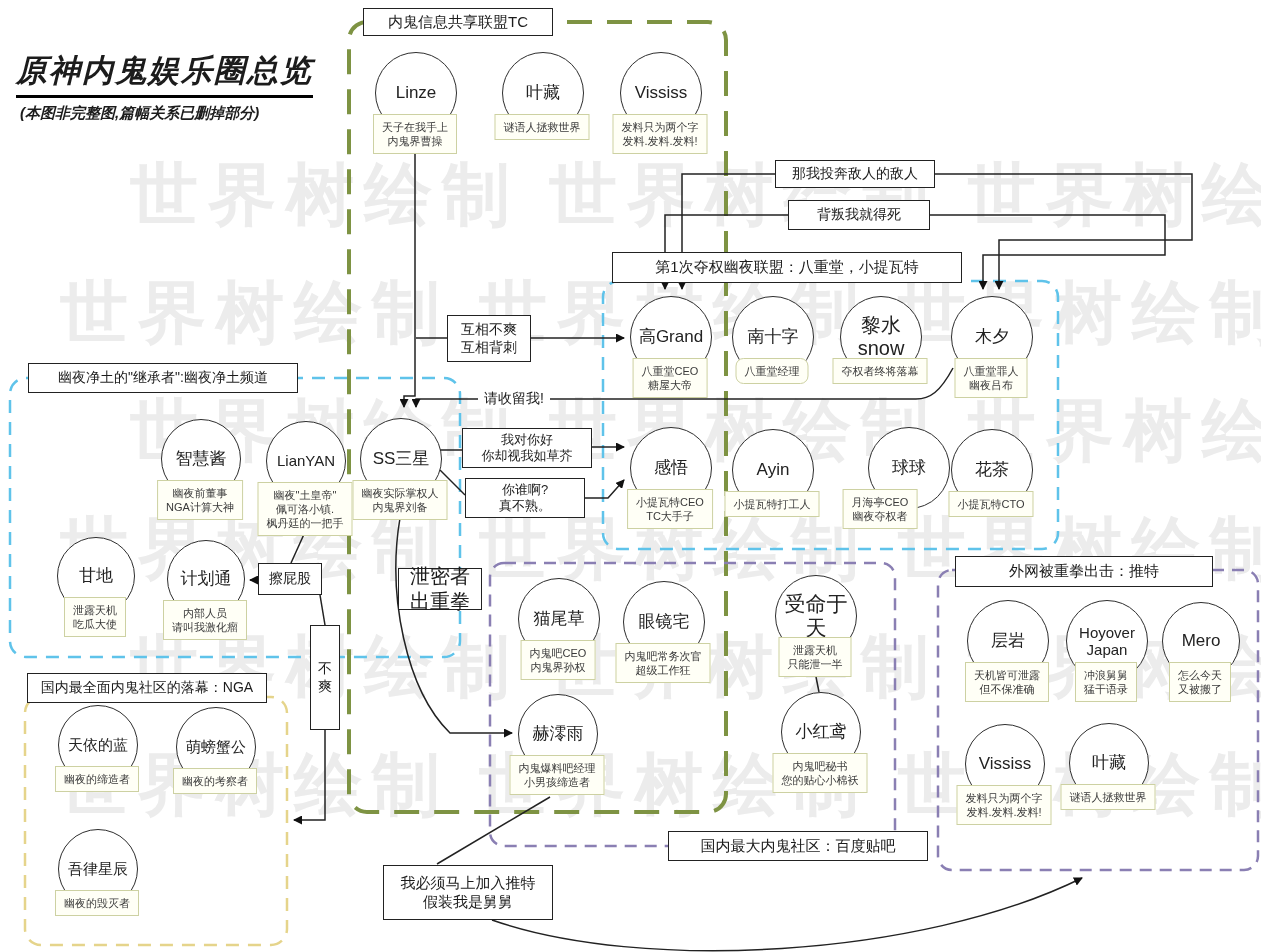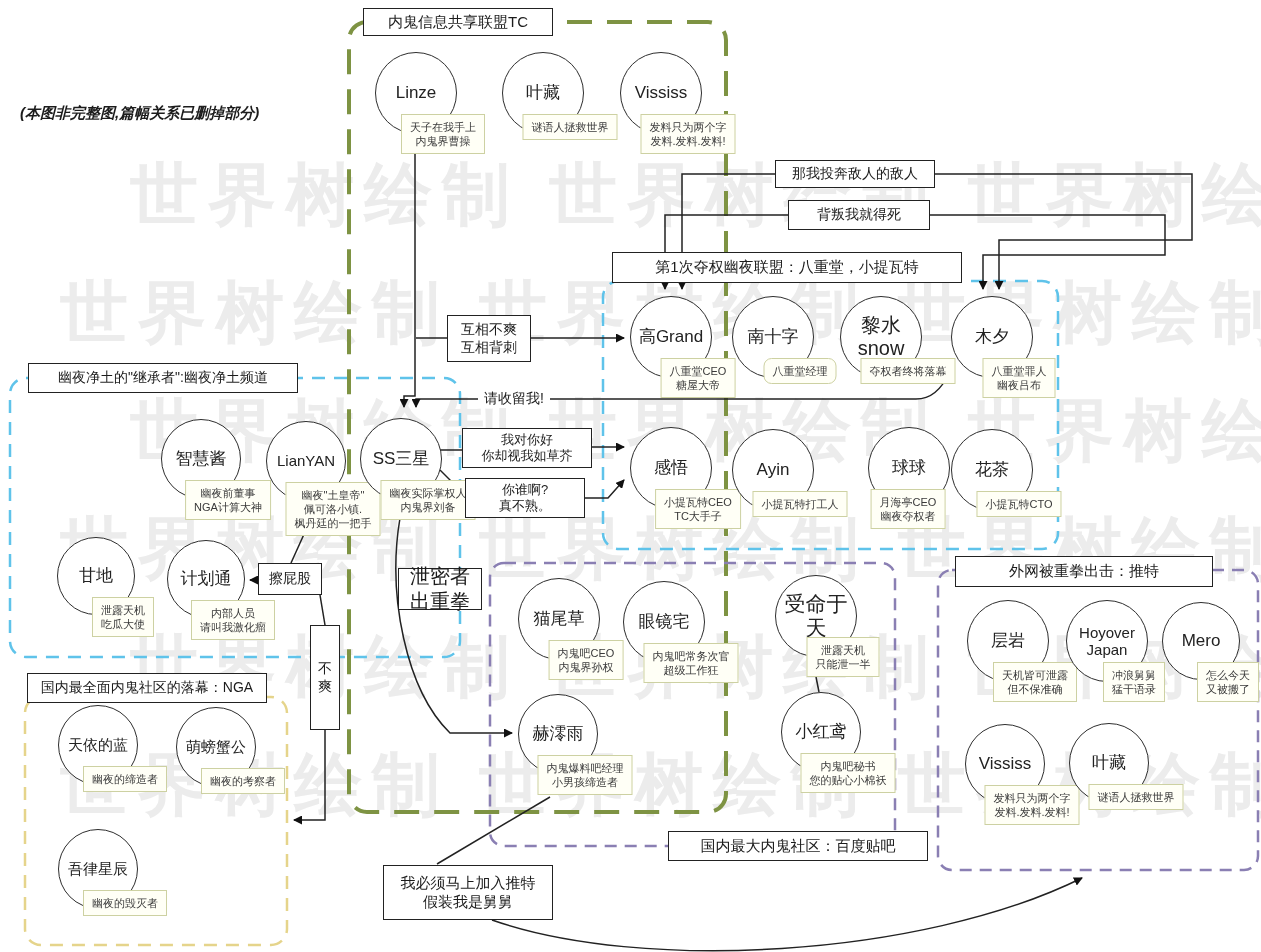--- a/index.html
+++ b/index.html
@@ -27,21 +27,21 @@
   .conn{stroke:#222;stroke-width:1.5;fill:none;}
   
   .circle{
     position:absolute;z-index:2;background:#fff;border:1.4px solid #2e2e2e;border-radius:50%;
     display:flex;align-items:center;justify-content:center;text-align:center;
     font-size:17px;color:#222;line-height:1.15;white-space:pre-line;
   }
   .nlabel{
     position:absolute;z-index:2;transform:translateX(-50%);
     background:#fffff6;border:1px solid #cdd1a2;color:#3a3a3a;
-    font-size:11px;line-height:14px;padding:5px 8px;text-align:center;white-space:pre;margin-left:28px;
+    font-size:11px;line-height:14px;padding:5px 8px;text-align:center;white-space:pre;
   }
   
   .callout{
     position:absolute;z-index:3;background:#fff;border:1.7px solid #222;
     display:flex;align-items:center;justify-content:center;text-align:center;
     white-space:pre-line;line-height:1.25;box-sizing:border-box;padding:2px 8px;
   }
   .callout.plain{border:none;padding:0 3px;z-index:2;}
 </style>
 </head>
@@ -50,20 +50,21 @@
 <div id="stage">
   <div id="watermark-layer">
       <div class="wm-row" style="left: 130px; top: 150px;">世界树绘制 世界树绘制 世界树绘制</div>
       <div class="wm-row" style="left: 60px; top: 268px;">世界树绘制 世界树绘制 世界树绘制</div>
       <div class="wm-row" style="left: 130px; top: 386px;">世界树绘制 世界树绘制 世界树绘制</div>
       <div class="wm-row" style="left: 60px; top: 504px;">世界树绘制 世界树绘制 世界树绘制</div>
       <div class="wm-row" style="left: 130px; top: 622px;">世界树绘制 世界树绘制 世界树绘制</div>
       <div class="wm-row" style="left: 60px; top: 740px;">世界树绘制 世界树绘制 世界树绘制</div>
     </div>
 
+  <div id="page-title">原神内鬼娱乐圈总览</div>
   <div id="page-subtitle">(本图非完整图,篇幅关系已删掉部分)</div>
 
   <svg id="diagram-svg" width="1261" height="952" viewBox="0 0 1261 952">
     <defs>
       <marker id="arrow" markerWidth="10" markerHeight="9" refX="8" refY="4.5" orient="auto" markerUnits="userSpaceOnUse">
         <path d="M0,0 L9,4.5 L0,9 Z" fill="#111"></path>
       </marker>
     </defs>
   <rect x="349" y="22" width="377" height="790" rx="18" fill="none" stroke="#7e9343" stroke-width="4" stroke-dasharray="25 15"></rect>
       <rect x="603" y="281" width="455" height="268" rx="16" fill="none" stroke="#5fc3ea" stroke-width="2.5" stroke-dasharray="13 9"></rect>

